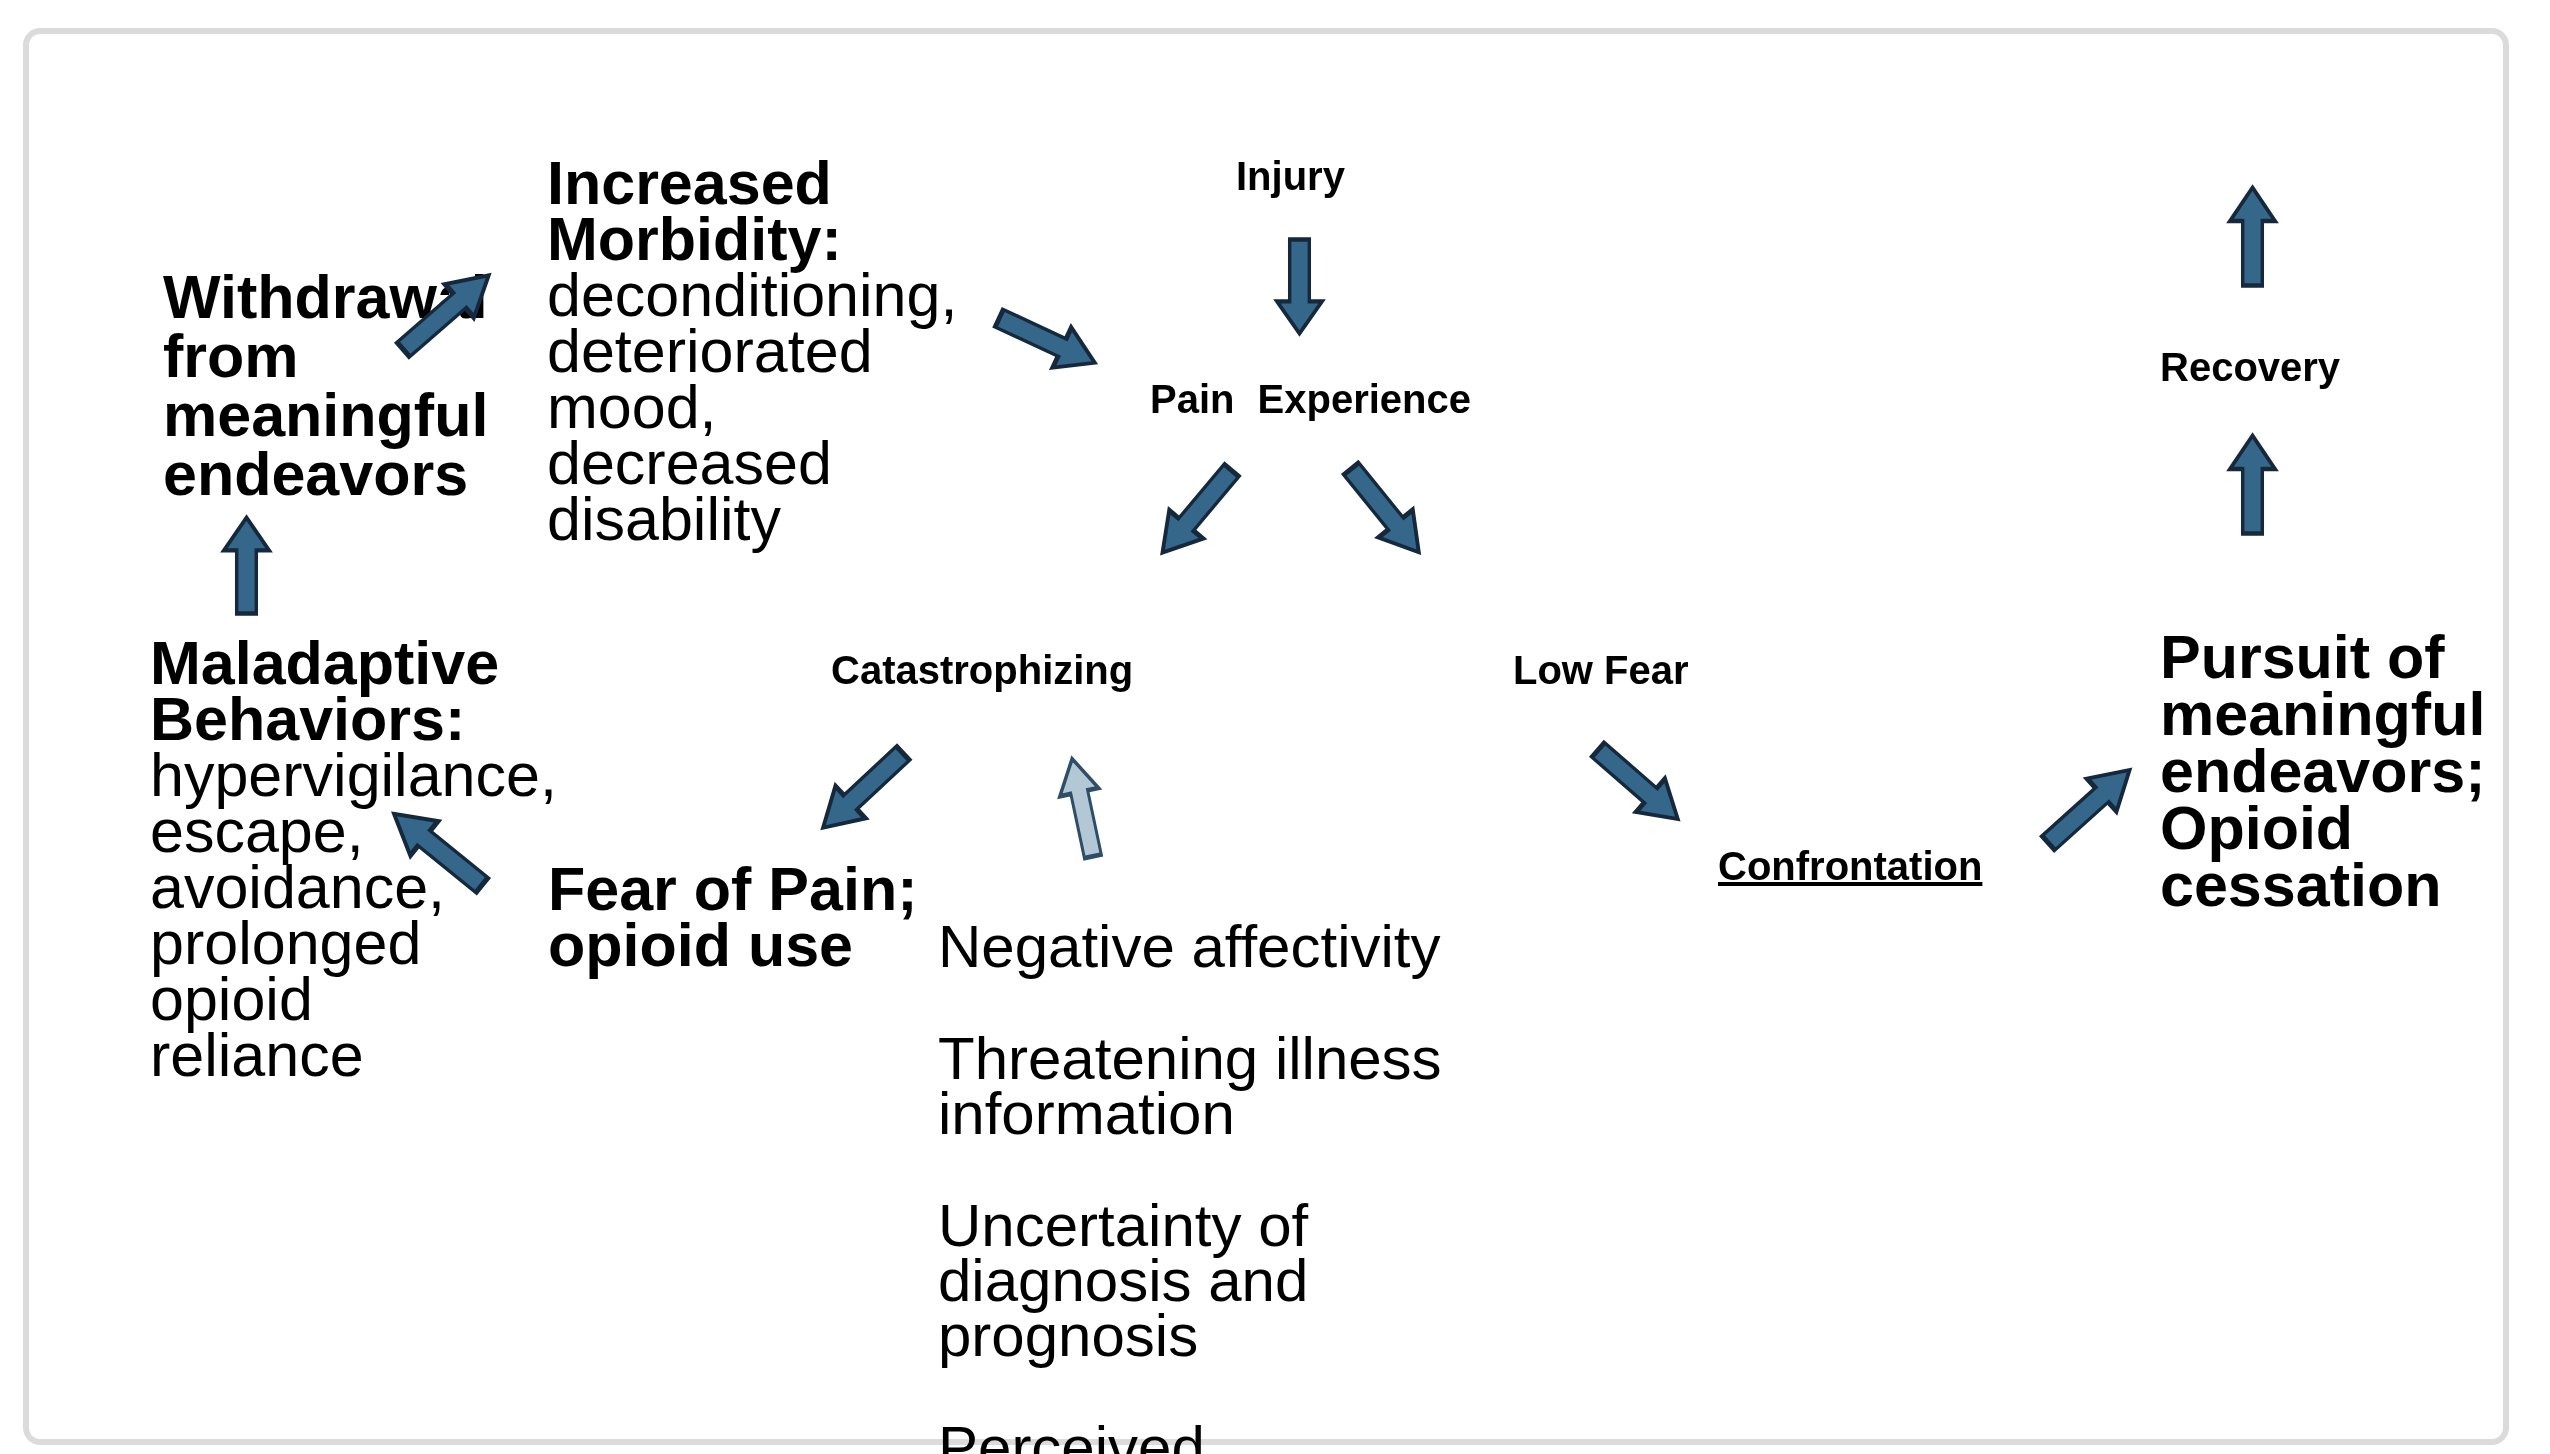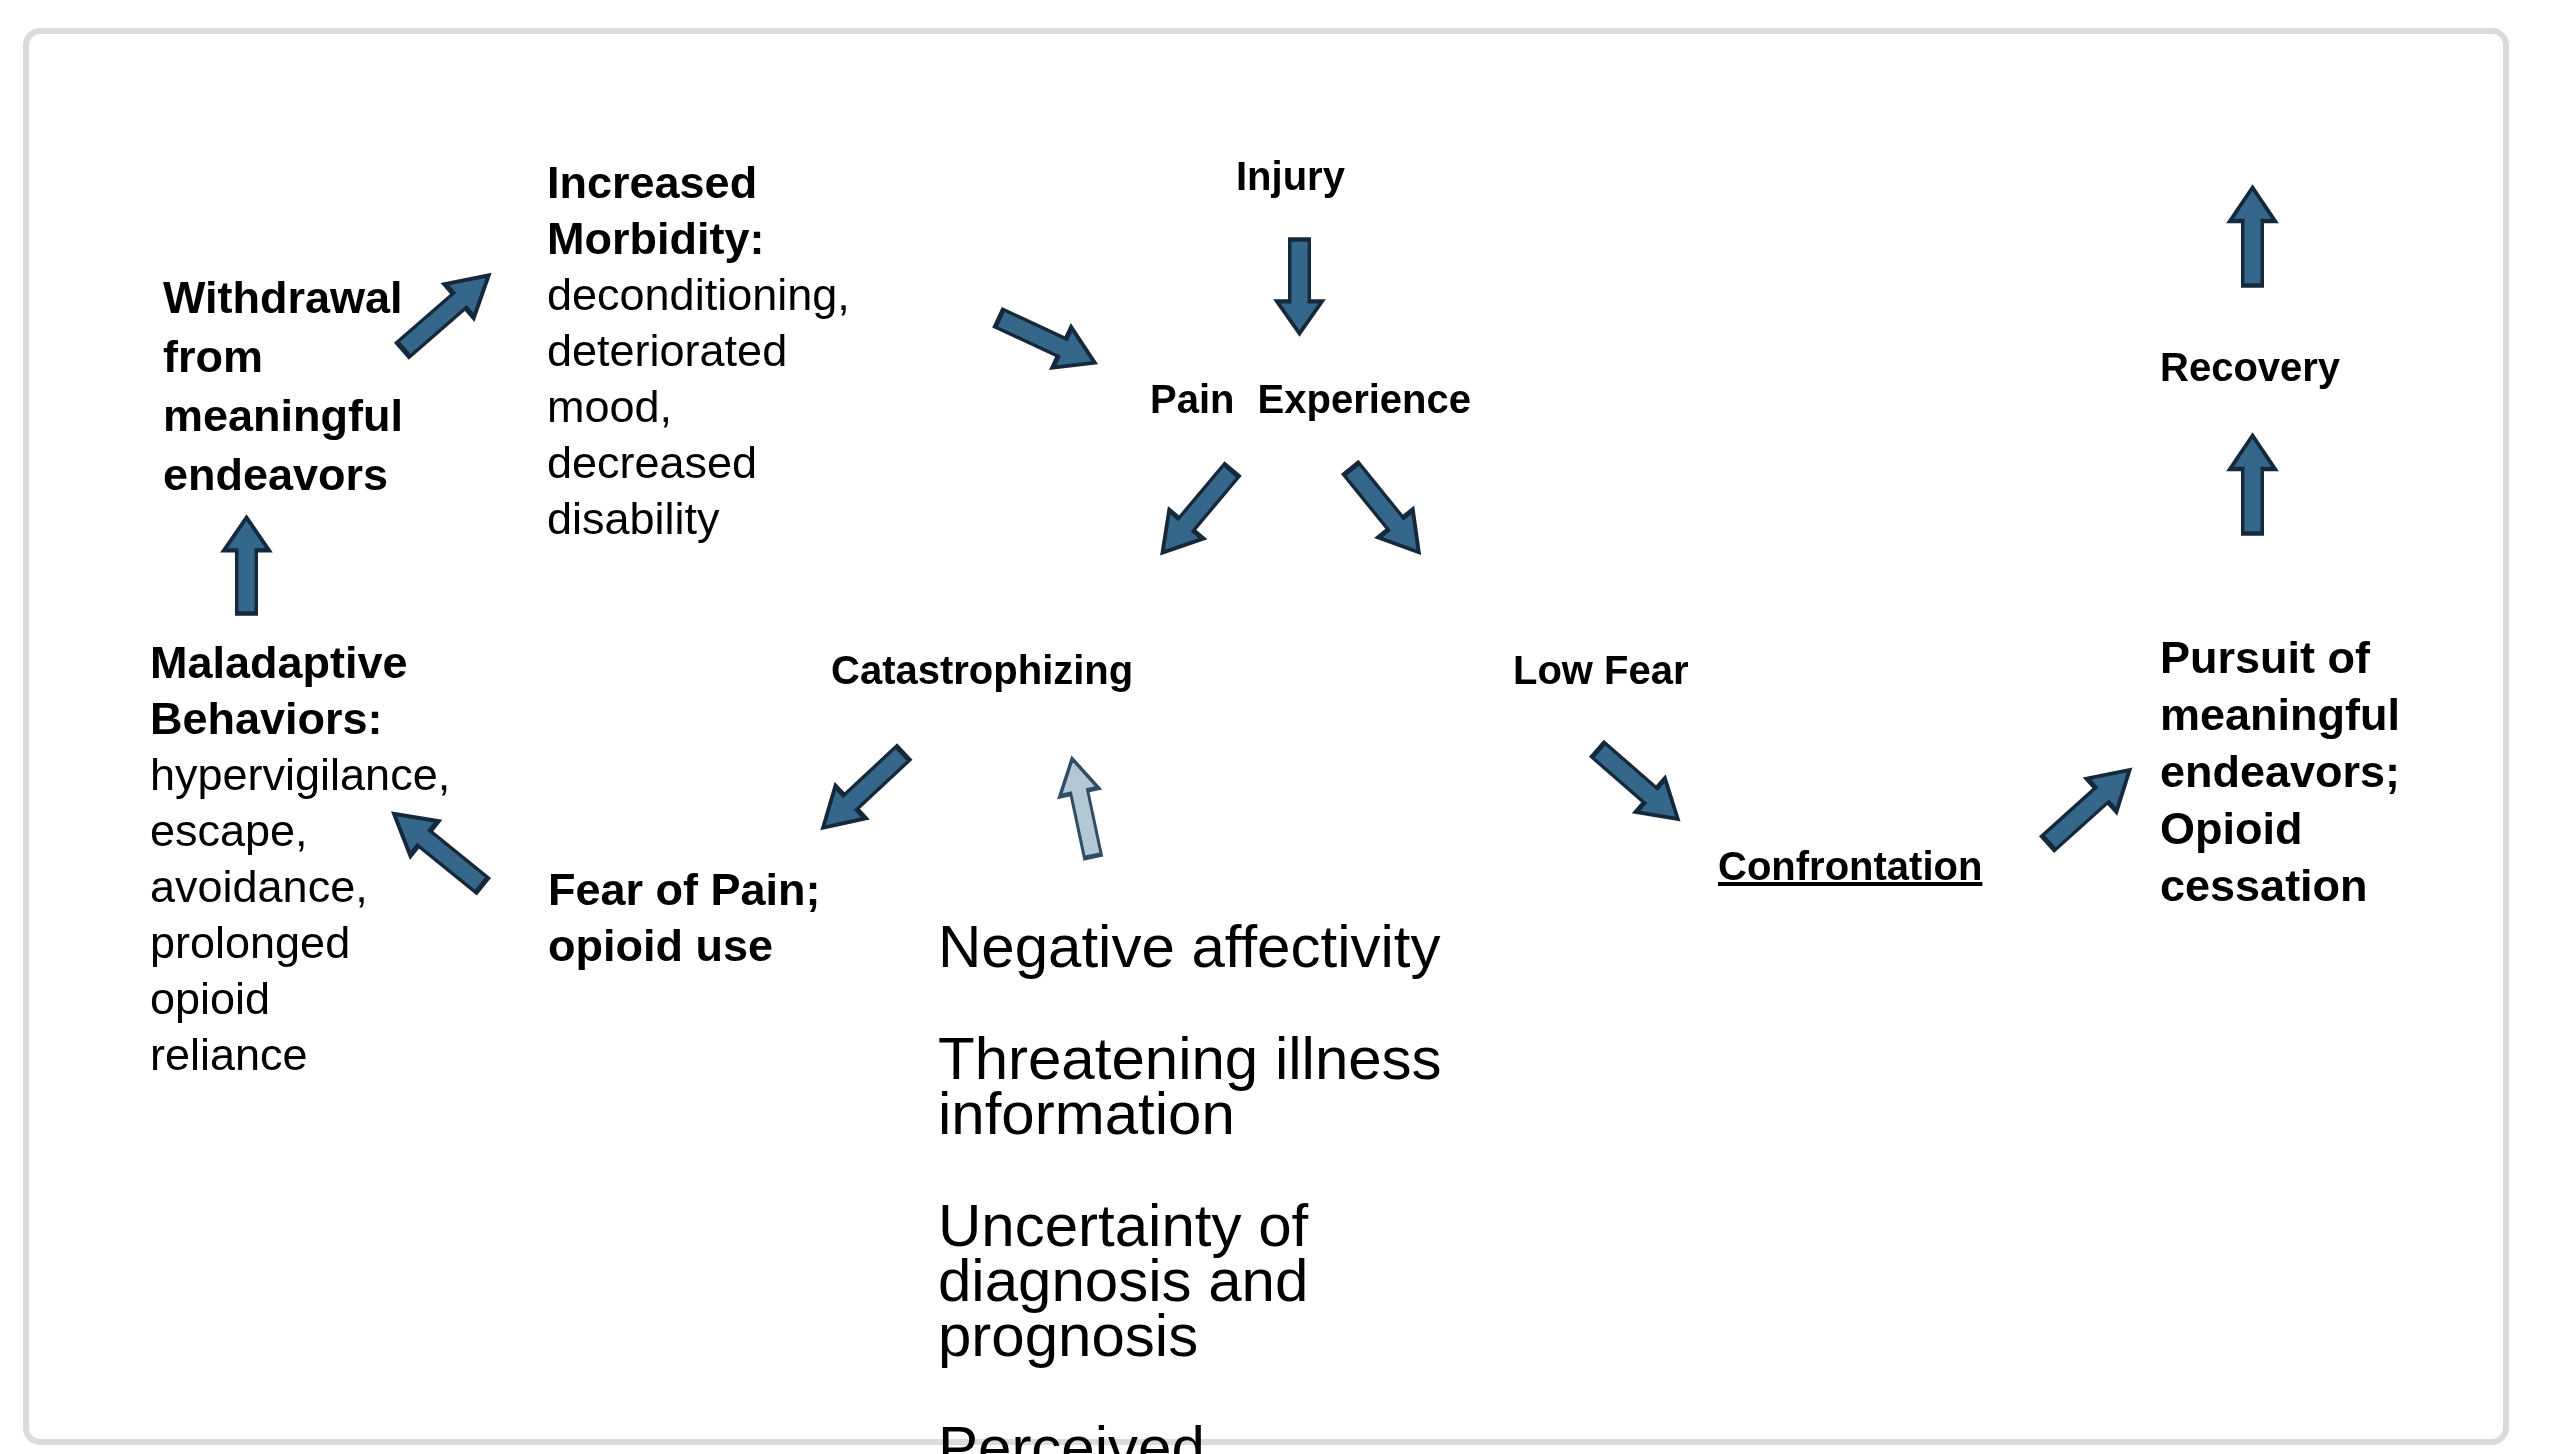--- a/index.html
+++ b/index.html
@@ -3,21 +3,21 @@
 <meta charset="utf-8">
 <style>
   html,body{margin:0;padding:0;background:#ffffff;}
   body{width:2550px;height:1455px;overflow:hidden;position:relative;
        font-family:"Liberation Sans", sans-serif;color:var(--text-color,#000);}
   .panel{position:absolute;left:23px;top:28px;width:2486px;height:1417px;
          background:#ffffff;border:6px solid var(--panel-border,#dbdbdb);
          border-radius:17.3px;box-sizing:border-box;}
   .node{position:absolute;font-weight:700;font-size:40px;line-height:56px;
         white-space:nowrap;}
-  .block{position:absolute;font-size:45px;line-height:56px;white-space:nowrap;}
+  .block{position:absolute;font-size:61px;line-height:56px;white-space:nowrap;}
   .block div{min-height:56px;}
   .block .b{font-weight:700;}
   .contrib{position:absolute;font-size:60px;line-height:55px;width:547px;}
   .contrib p{margin:0 0 57px 0;}
   .contrib p:last-child{margin-bottom:0;}
   .arrow{position:absolute;width:0;height:0;}
   .arrow svg{position:absolute;width:var(--w);height:var(--l);
              left:calc(var(--w) / -2);top:calc(var(--l) / -2);
              transform:rotate(var(--r));overflow:visible;}
   .arrow path{fill:var(--arrow-fill,#34678a);stroke:var(--arrow-stroke,#16293c);

